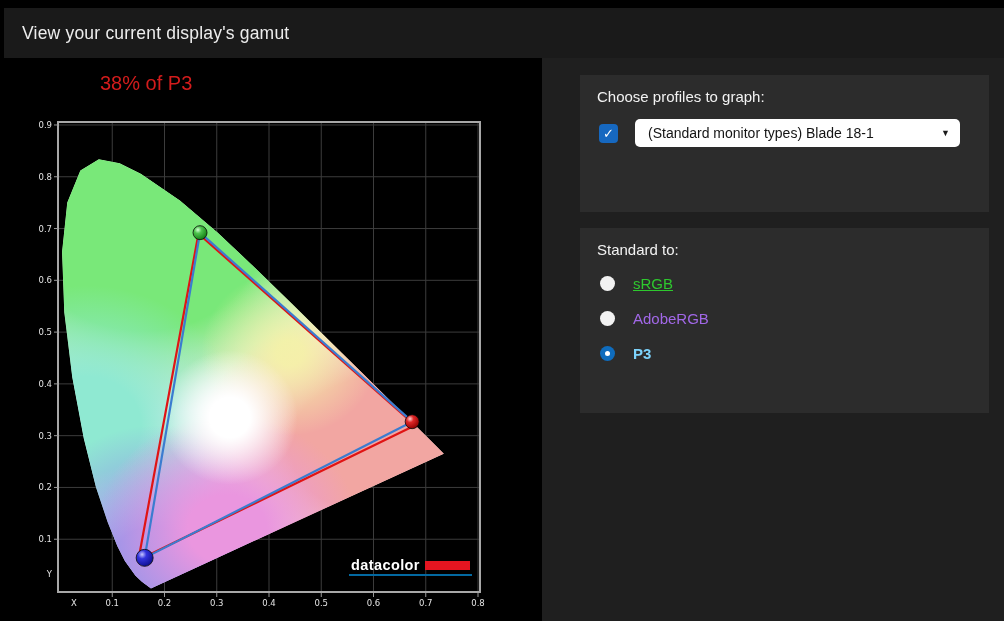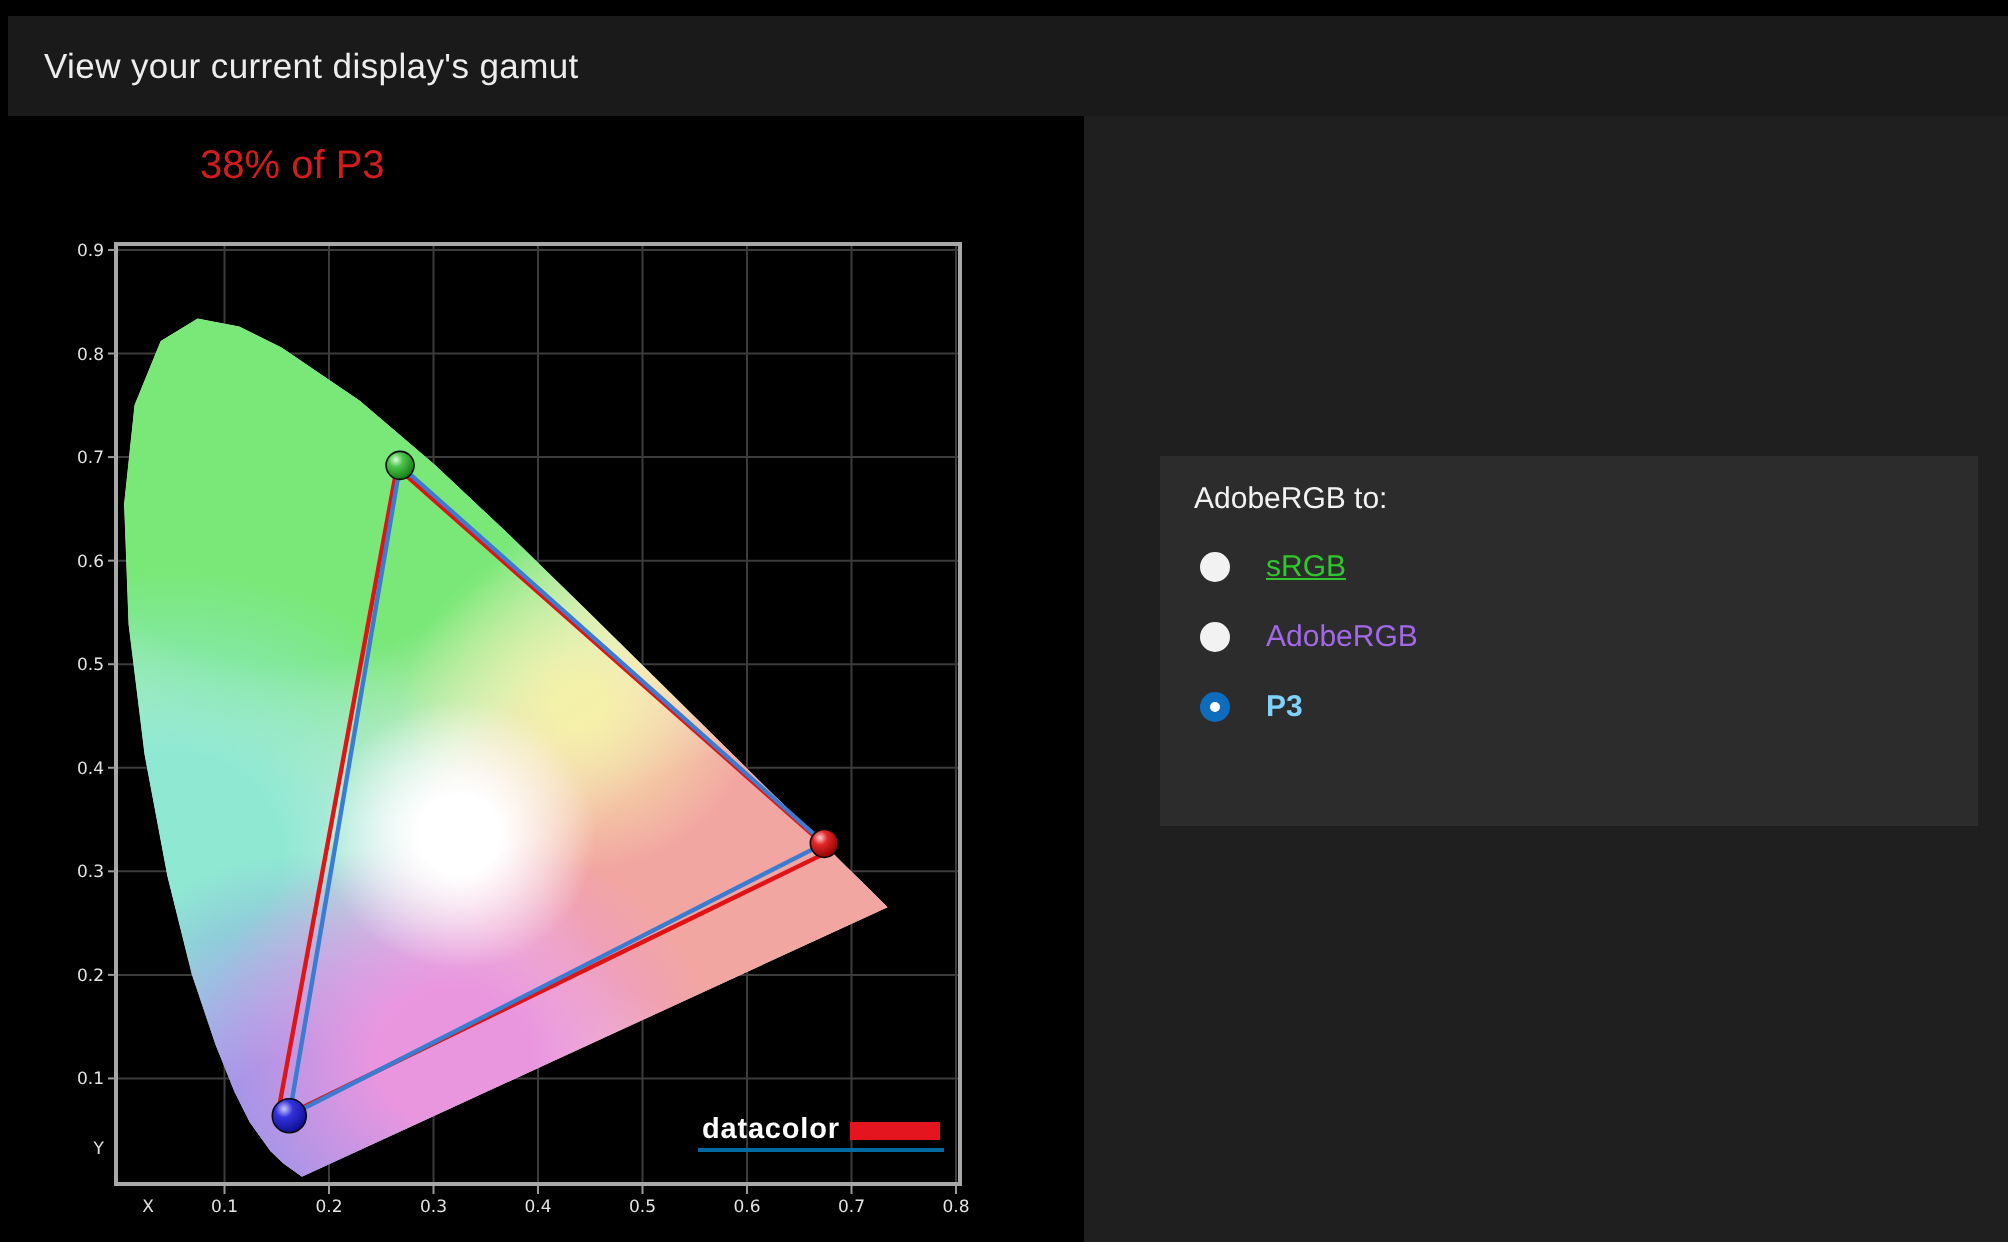--- a/index.html
+++ b/index.html
@@ -192,23 +192,35 @@
     </svg>
 
     <div class="logo">
       <span class="logo-text">datacolor</span>
       <span class="logo-bar" style="background: rgb(229, 21, 32);"></span>
     </div>
   </div>
 
   <div class="side-panel">
 
+    <div class="box" id="profiles-box">
+      <div class="box-heading">Choose profiles to graph:</div>
+      <div class="profile-row">
+        <div class="checkbox" role="checkbox" aria-checked="true" style="background: rgb(22, 104, 192);">
+          <span class="check">✓</span>
+        </div>
+        <div class="dropdown" role="combobox">
+          <span class="dropdown-text">(Standard monitor types) Blade 18-1</span>
+          <span class="caret">▼</span>
+        </div>
+      </div>
+    </div>
 
     <div class="box" id="compare-box">
-      <div class="box-heading">AdobeRGB to:</div>
+      <div class="box-heading">Standard to:</div>
       <div id="compare-options">
           <div class="radio-row">
             <span class="radio" role="radio" aria-checked="false"></span>
             <span class="radio-label" style="color: rgb(46, 200, 46); text-decoration: underline;">sRGB</span>
           </div>
           <div class="radio-row">
             <span class="radio" role="radio" aria-checked="false"></span>
             <span class="radio-label" style="color: rgb(162, 104, 232);">AdobeRGB</span>
           </div>
           <div class="radio-row">

